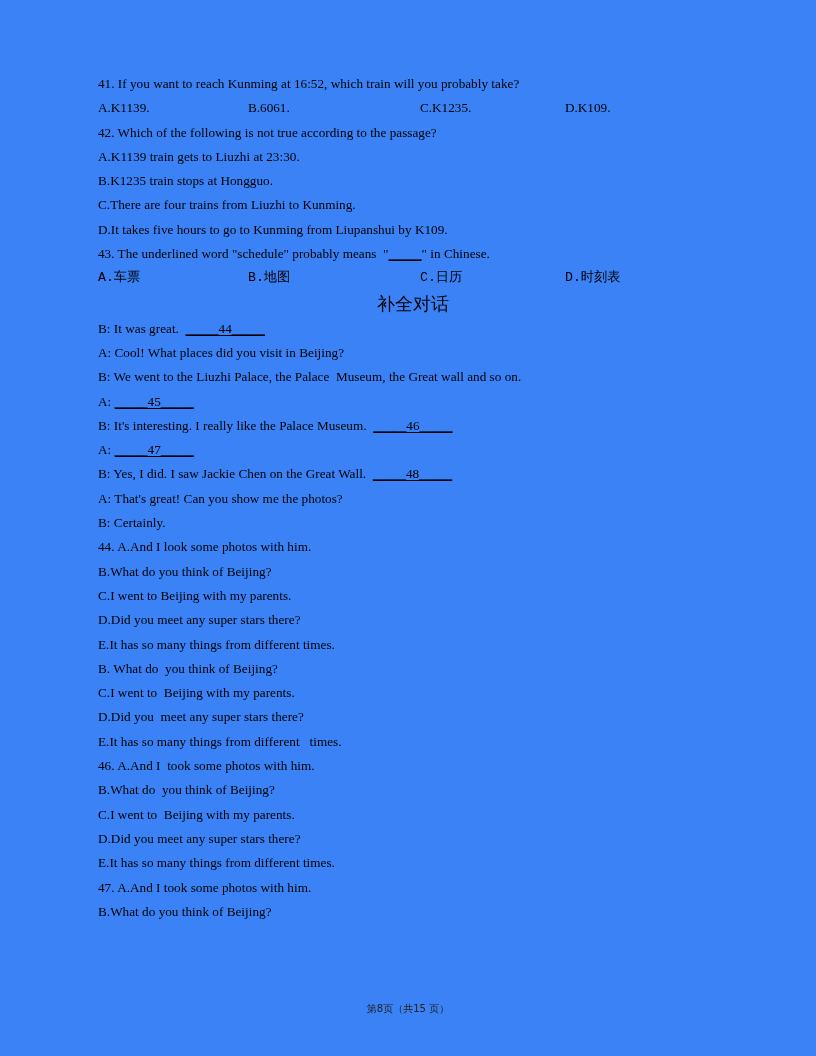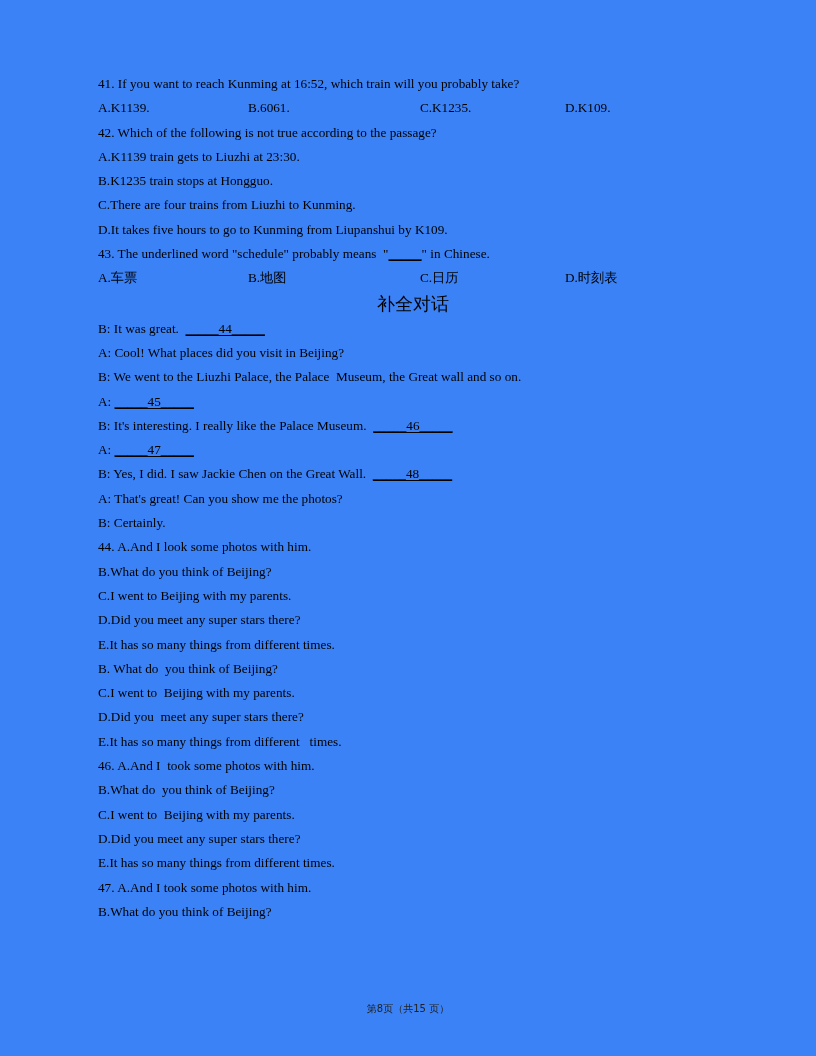--- a/index.html
+++ b/index.html
@@ -40,21 +40,21 @@
   }
   .heading-cn {
     font-family: "DejaVu Sans", "Liberation Sans", sans-serif;
     font-size: 18px;
     line-height: 26px;
     padding-left: 0px;
     white-space: pre;
     text-align: center;
   }
   .cn {
-    font-family: Liberation Serif, serif;
+    font-family: Liberation Mono, monospace;
     font-size: 13.2px;
   }
   .optrow {
     position: relative;
     height: 24.3px;
     font-size: 13.2px;
     line-height: 24.3px;
     padding-left: 5px;
   }
   .optrow > span {

